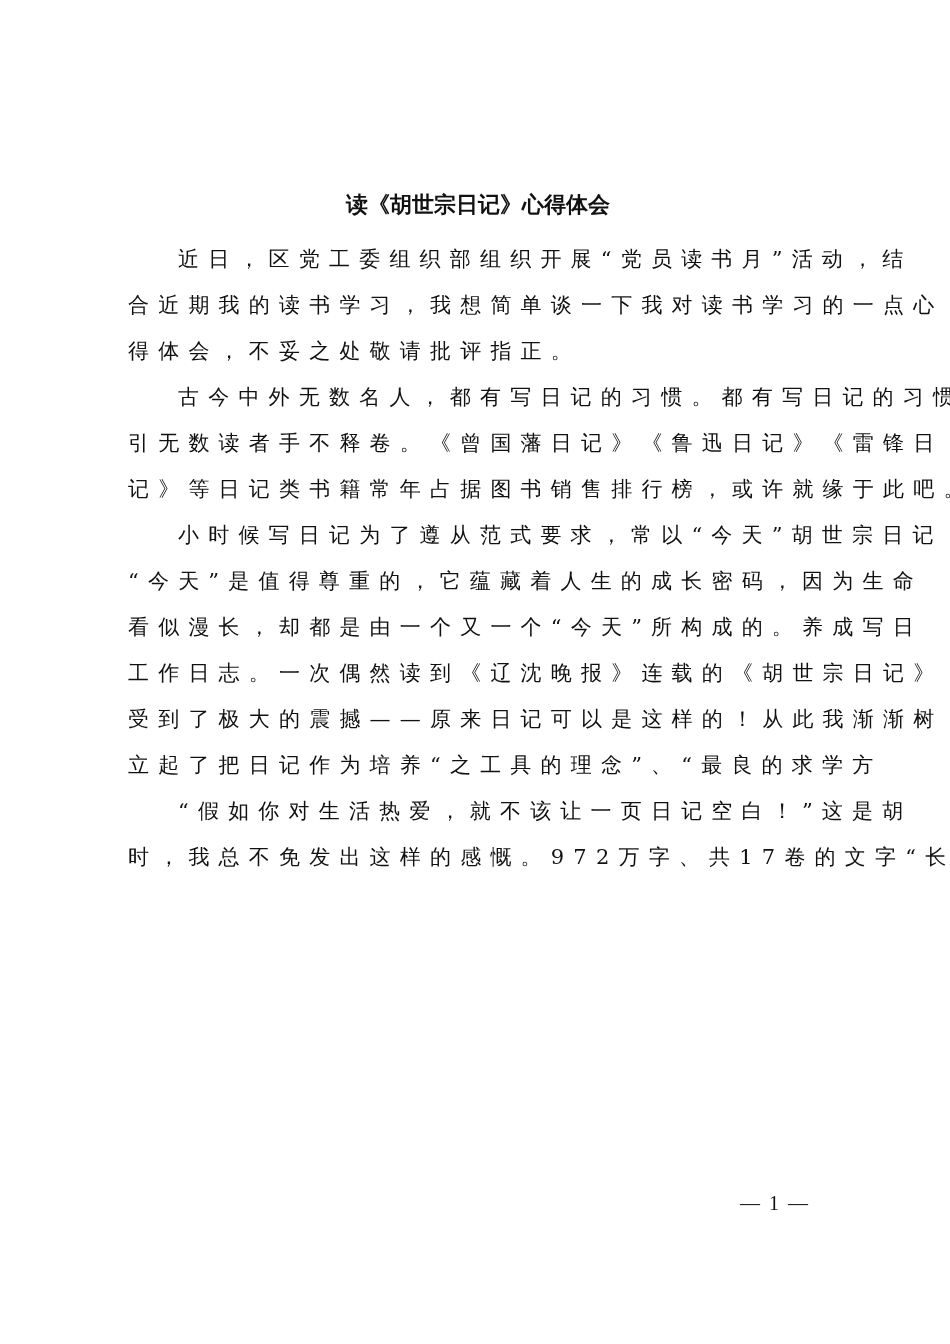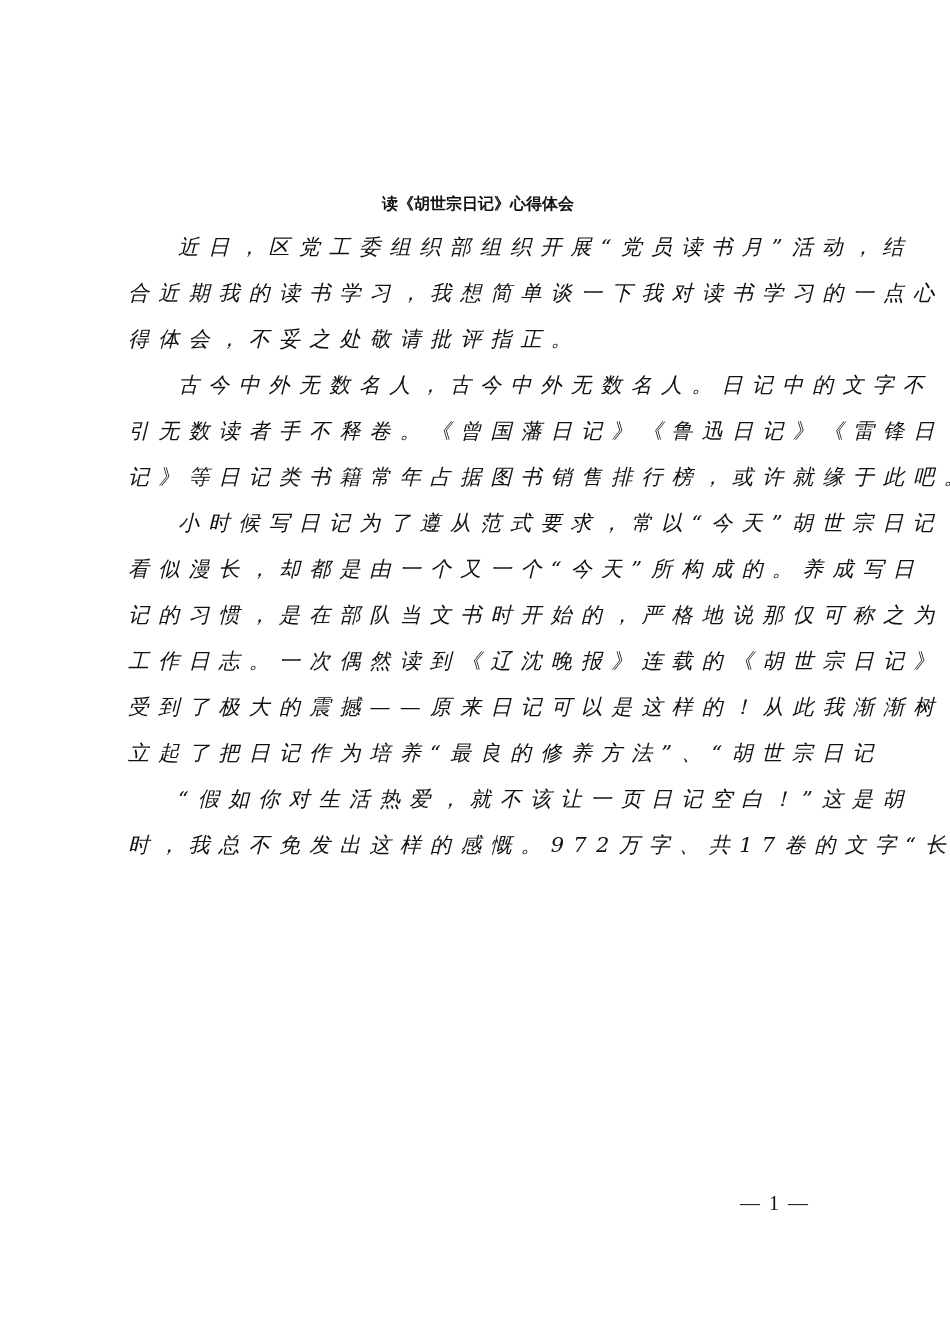--- a/index.html
+++ b/index.html
@@ -1,44 +1,44 @@
 <!DOCTYPE html>
 <html><head>
 <meta charset="utf-8">
 <style>
   html, body { margin: 0; padding: 0; background: #ffffff; }
   body { width: 950px; height: 1344px; position: relative; overflow: hidden;
          font-family: "DejaVu Serif", "Liberation Serif", serif; color: #111; }
   .page { position: absolute; left: 0; top: 0; width: 950px; height: 1344px; background: #fff; }
   .title { position: absolute; left: 128px; width: 700px; top: 186px; text-align: center;
-           font-size: 16px; font-weight: bold; line-height: 36px; letter-spacing: 0px; }
-  .body { position: absolute; left: 128px; top: 224px; width: 704px; font-style: italic; }
+           font-size: 22px; font-weight: bold; line-height: 36px; letter-spacing: 0px; }
+  .body { position: absolute; left: 128px; top: 236px; width: 704px; }
   .line { height: 46px; line-height: 46px; font-size: 21px; white-space: nowrap;
           letter-spacing: 9.2px; overflow: visible; }
   .line.indent { padding-left: 50px; }
   .footer { position: absolute; left: 740px; top: 1192px; font-size: 20px;
             font-family: "Liberation Serif", serif; letter-spacing: 2px; }
 </style>
 </head>
 <body>
 
 <div class="page">
   <div class="title">读《胡世宗日记》心得体会</div>
 
   <div class="body">
     <div class="line indent">近日，区党工委组织部组织开展“党员读书月”活动，结</div>
     <div class="line">合近期我的读书学习，我想简单谈一下我对读书学习的一点心</div>
     <div class="line">得体会，不妥之处敬请批评指正。</div>
-    <div class="line indent">古今中外无数名人，古今中外无数名人。日记中的文字不</div>
+    <div class="line indent">古今中外无数名人，都有写日记的习惯。都有写日记的习惯</div>
     <div class="line">引无数读者手不释卷。《曾国藩日记》《鲁迅日记》《雷锋日</div>
     <div class="line">记》等日记类书籍常年占据图书销售排行榜，或许就缘于此吧。</div>
     <div class="line indent">小时候写日记为了遵从范式要求，常以“今天”胡世宗日记</div>
+    <div class="line">“今天”是值得尊重的，它蕴藏着人生的成长密码，因为生命</div>
     <div class="line">看似漫长，却都是由一个又一个“今天”所构成的。养成写日</div>
-    <div class="line">记的习惯，是在部队当文书时开始的，严格地说那仅可称之为</div>
     <div class="line">工作日志。一次偶然读到《辽沈晚报》连载的《胡世宗日记》，</div>
     <div class="line">受到了极大的震撼——原来日记可以是这样的！从此我渐渐树</div>
-    <div class="line">立起了把日记作为培养“最良的修养方法”、“胡世宗日记</div>
+    <div class="line">立起了把日记作为培养“之工具的理念”、“最良的求学方</div>
     <div class="line indent">“假如你对生活热爱，就不该让一页日记空白！”这是胡</div>
     <div class="line">时，我总不免发出这样的感慨。972万字、共17卷的文字“长</div>
   </div>
 
   <div class="footer">— 1 —</div>
 </div>
 
 </body></html>

